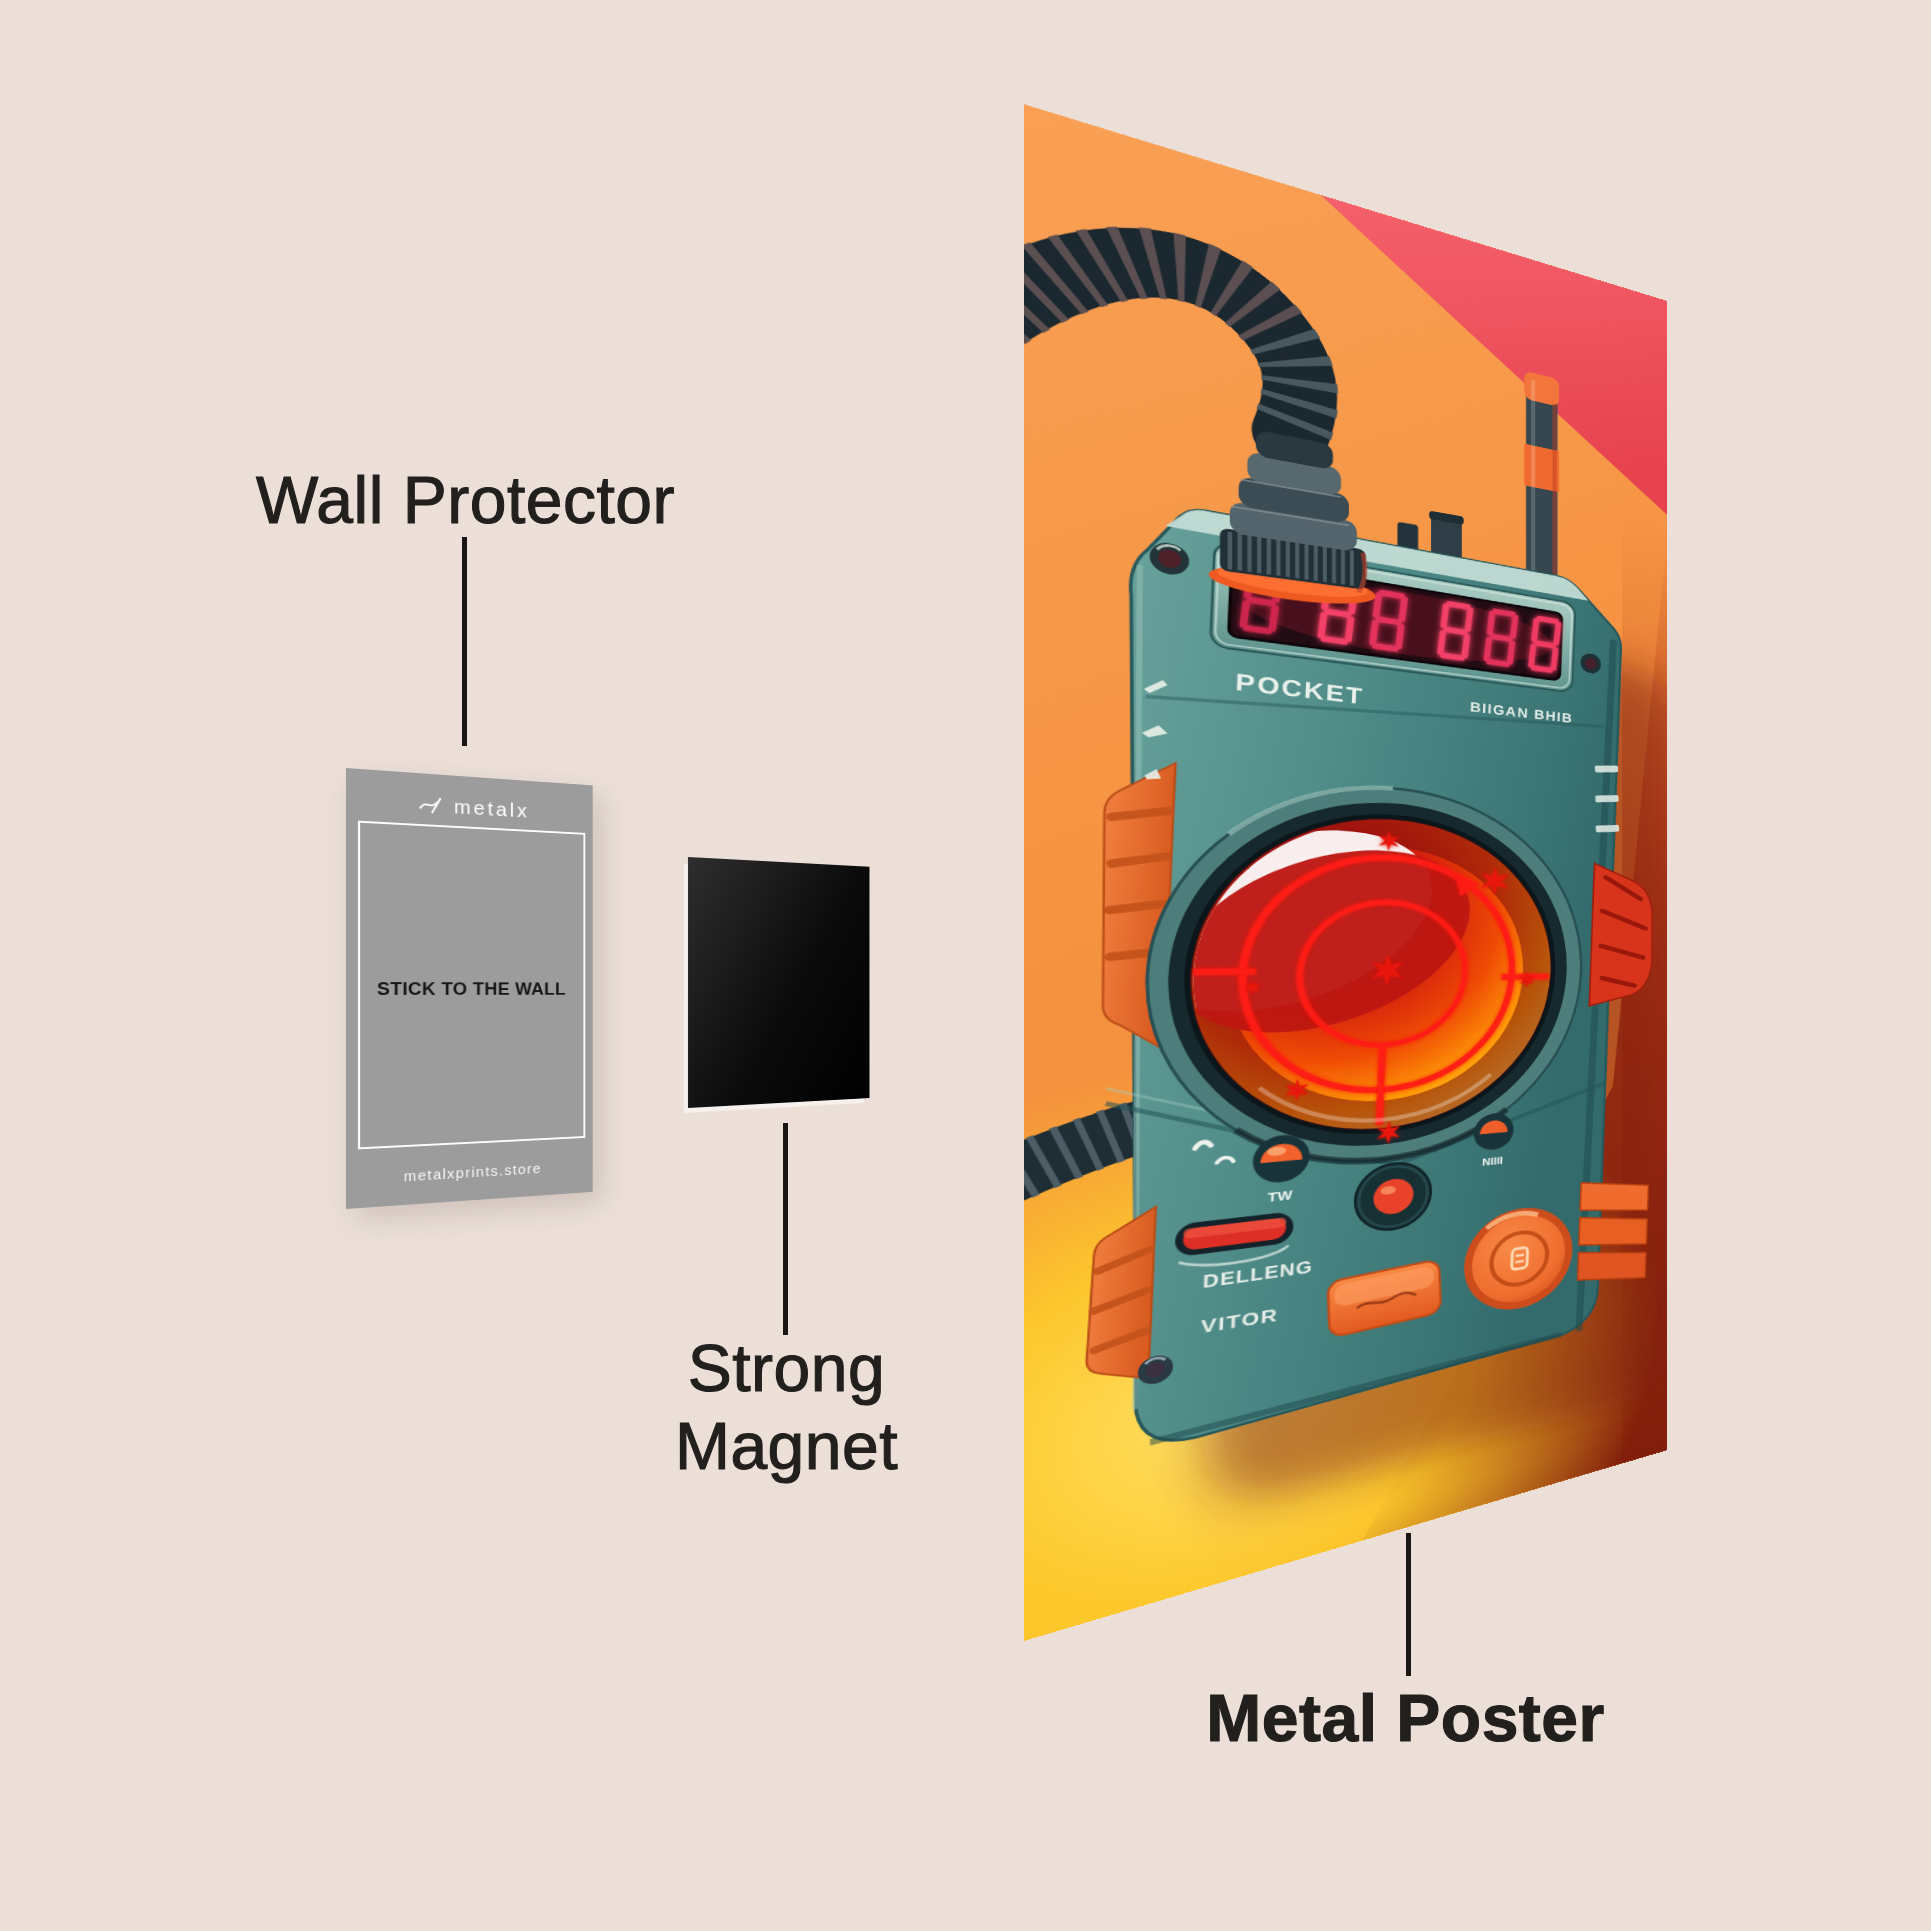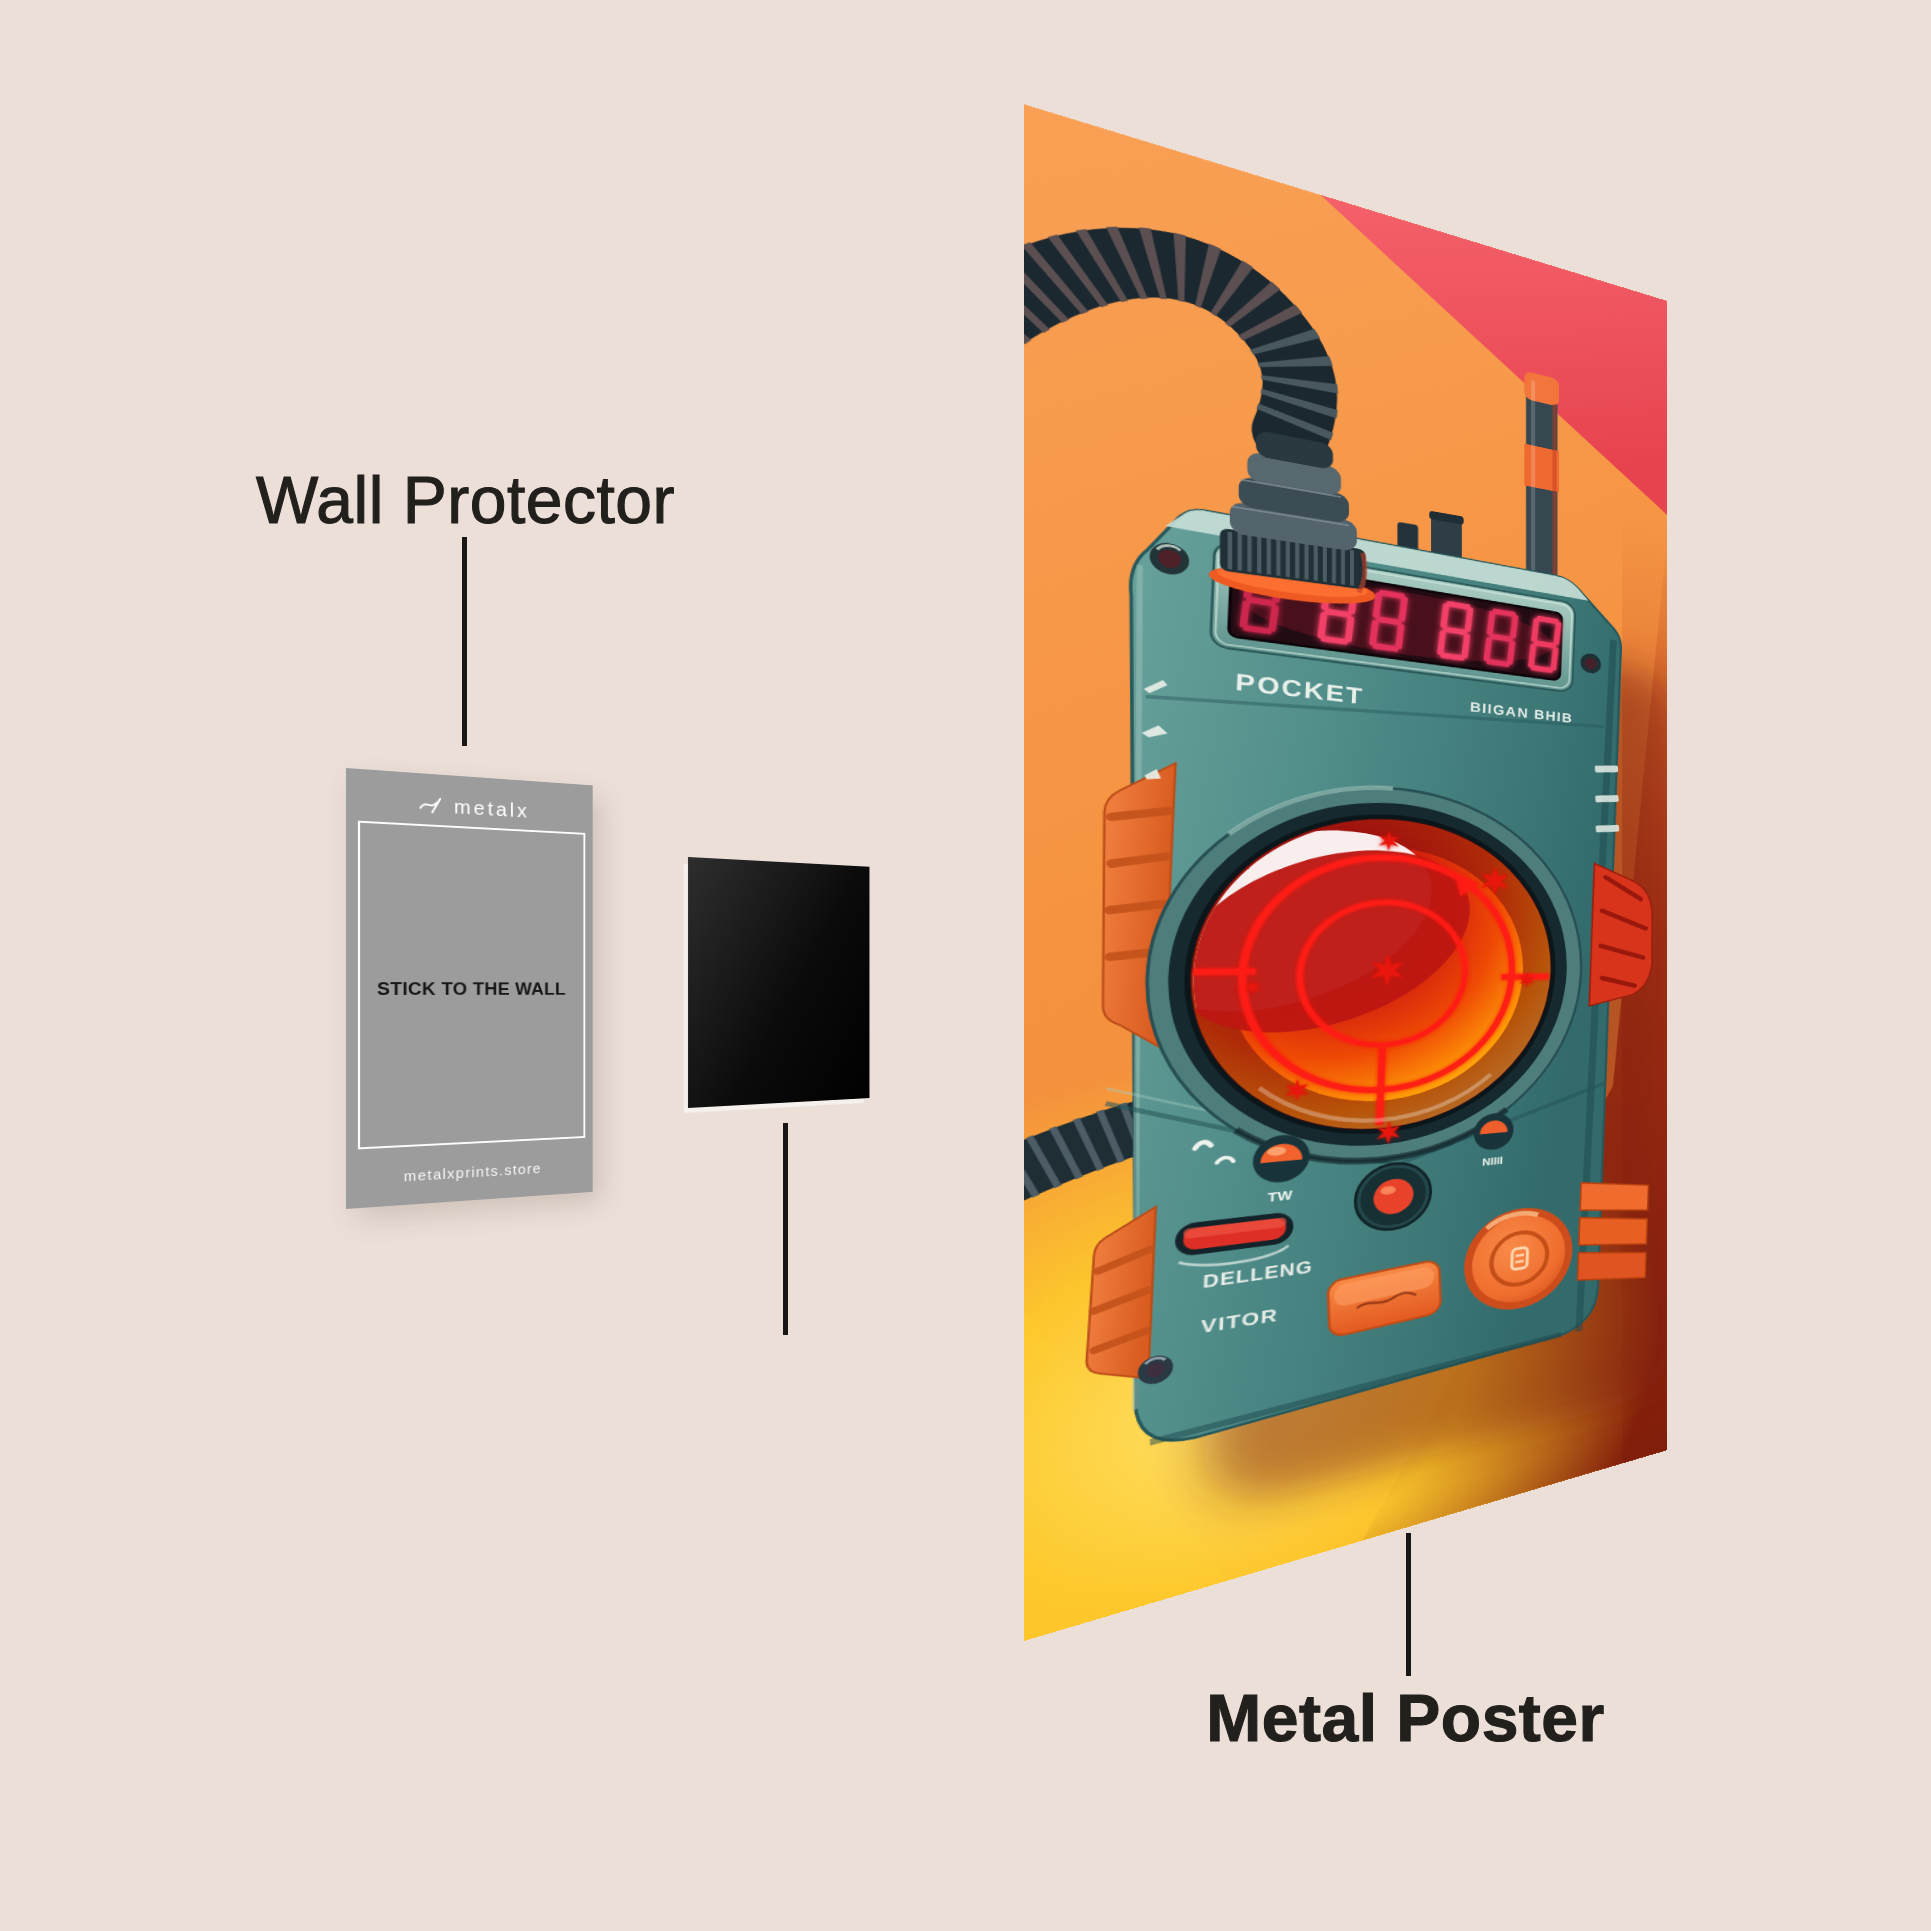--- a/index.html
+++ b/index.html
@@ -55,20 +55,24 @@
       </svg>
       <span>metalx</span>
     </div>
     <div class="card-border"></div>
     <div class="card-center">STICK TO THE WALL</div>
     <div class="card-footer">metalxprints.store</div>
   </div>
 
   <div class="magnet3d"></div>
   <div class="pointer-line mg-line"></div>
+  <div class="label mg-label">
+    <div>Strong</div>
+    <div>Magnet</div>
+  </div>
 
   <div class="poster3d">
     <svg width="637" height="1537" viewBox="0 0 660 1592">
       <defs>
         <linearGradient id="gBg" x1="0" y1="0" x2="0.25" y2="1">
           <stop offset="0" stop-color="#f9a055"></stop>
             <stop offset="0.55" stop-color="#f5923f"></stop>
             <stop offset="1" stop-color="#f18a36"></stop>
         </linearGradient>
         <linearGradient id="gRed" x1="0" y1="0" x2="0.45" y2="1">

